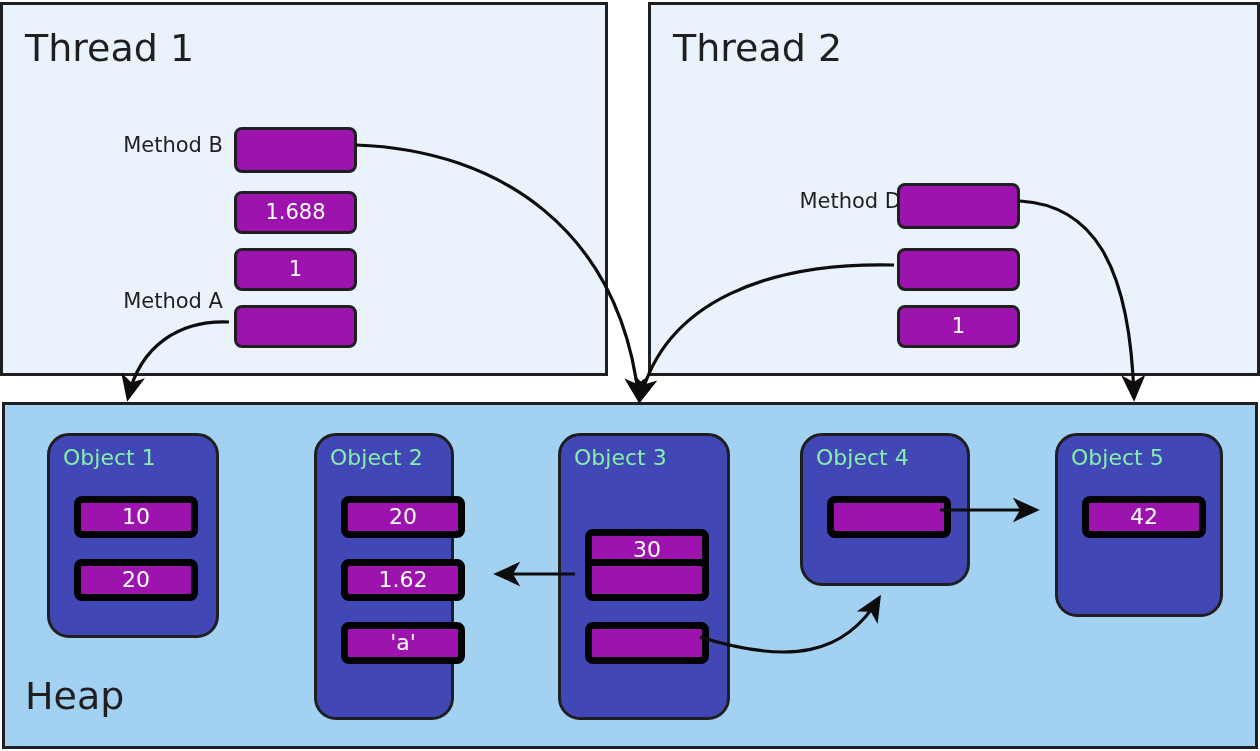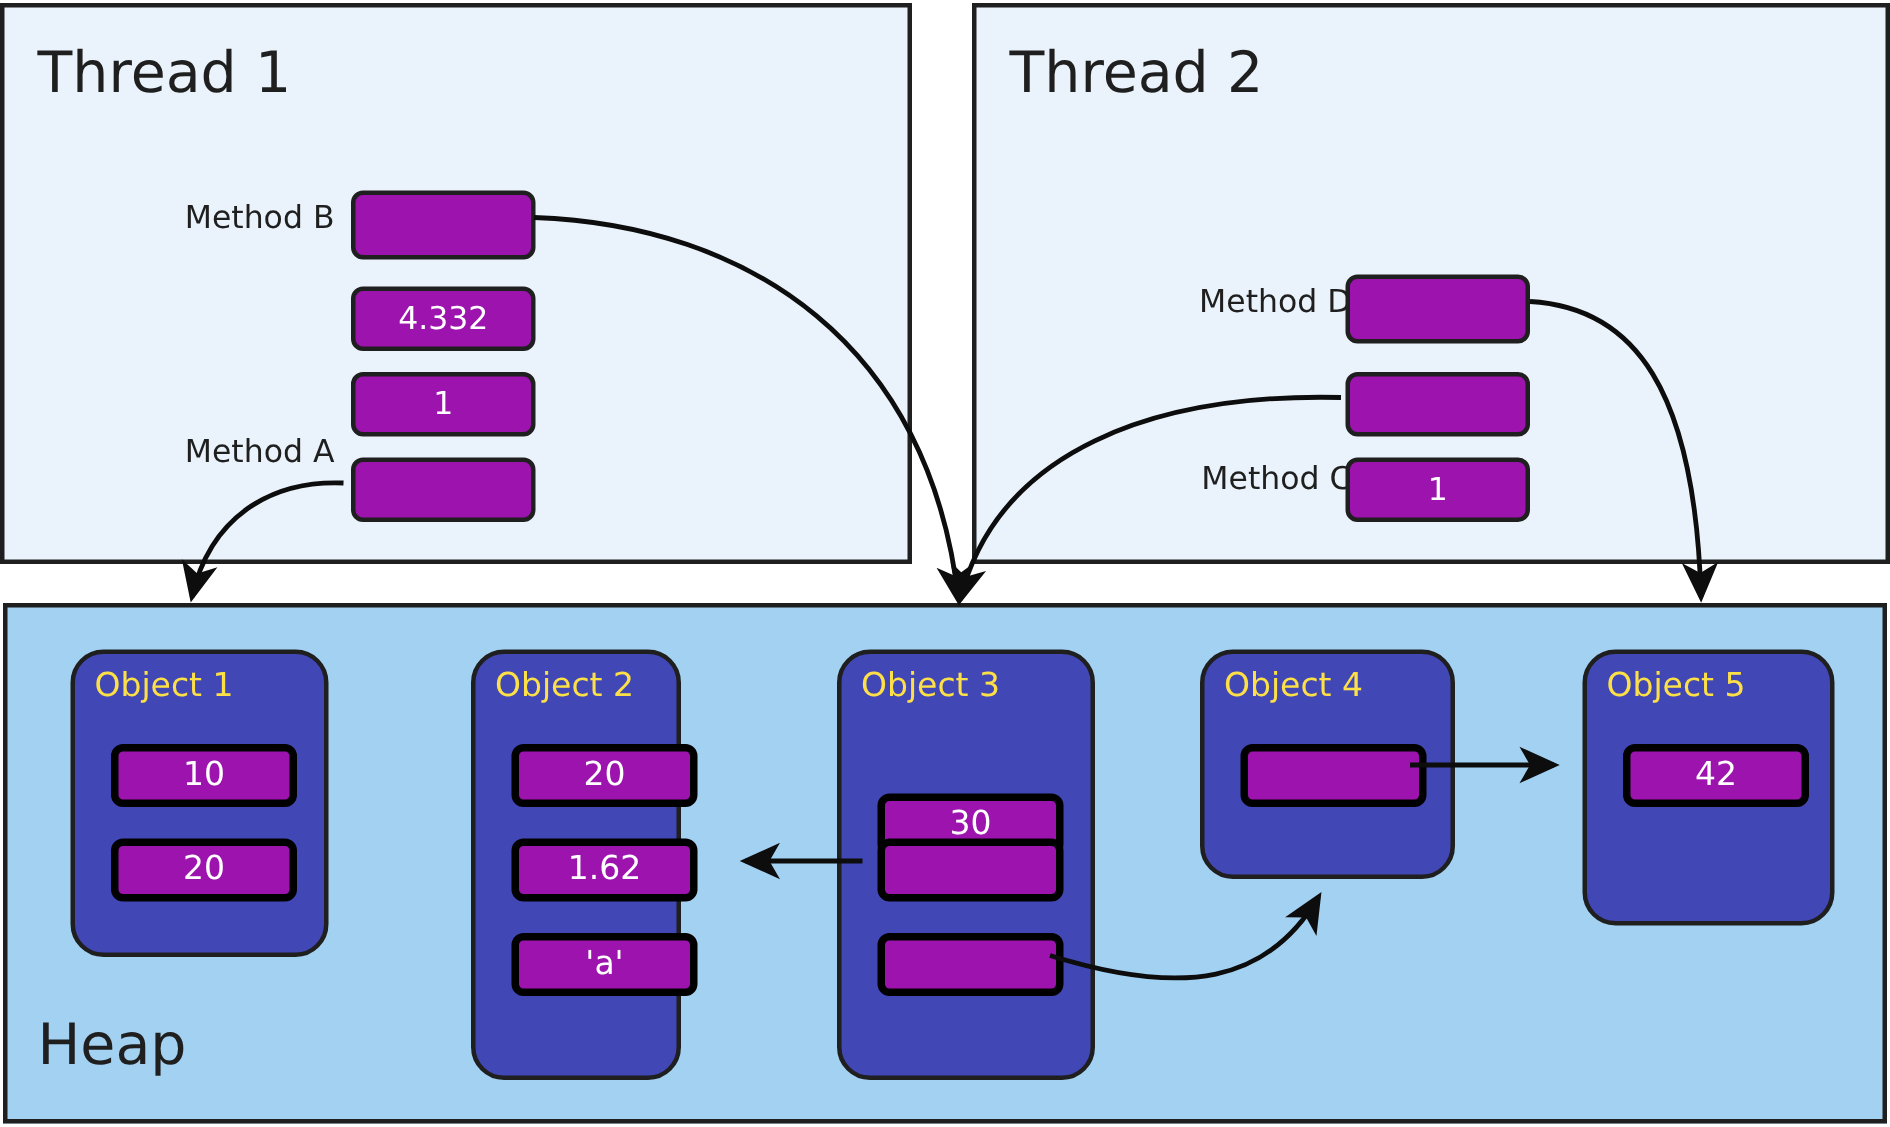--- a/index.html
+++ b/index.html
@@ -60,29 +60,29 @@
   .object-box {
     position: absolute;
     box-sizing: border-box;
     background: #4147b5;
     border: 3px solid #1f1f1f;
     border-radius: 22px;
   }
   .object-title {
     position: absolute;
     font-size: 22px;
-    color: #fde047;
+    color: #86efac;
     white-space: nowrap;
     line-height: 1;
   }
   .field {
     position: absolute;
     box-sizing: border-box;
     background: #9c13ae;
-    border: 5px solid #000000;
+    border: 7px solid #000000;
     border-radius: 8px;
     color: #ffffff;
     font-size: 22px;
     display: flex;
     align-items: center;
     justify-content: center;
     line-height: 1;
   }
   #arrow-layer {
     position: absolute;
@@ -98,30 +98,29 @@
 
 <div id="canvas">
 
   <div class="panel thread-panel" style="left:0px; top:2px; width:608px; height:374px;">
     <div class="panel-title" style="left:22px; top:24px;">Thread 1</div>
 
     <div class="frame-label" style="left:20px; top:130px; width:200px;">Method B</div>
     <div class="frame-label" style="left:20px; top:246px; width:200px;margin-top:40px;">Method A</div>
 
     <div class="slot" style="left:231px; top:122px; width:123px; height:46px;"></div>
-    <div class="slot" style="left:231px; top:186px; width:123px; height:43px;">4.332</div>
+    <div class="slot" style="left:231px; top:186px; width:123px; height:43px;">1.688</div>
     <div class="slot" style="left:231px; top:243px; width:123px; height:43px;">1</div>
     <div class="slot" style="left:231px; top:300px; width:123px; height:43px;"></div>
   </div>
 
   <div class="panel thread-panel" style="left:648px; top:2px; width:612px; height:374px;">
     <div class="panel-title" style="left:22px; top:24px;">Thread 2</div>
 
     <div class="frame-label" style="left:50px; top:186px; width:200px;">Method D</div>
-    <div class="frame-label" style="left:50px; top:304px; width:200px;">Method C</div>
 
     <div class="slot" style="left:246px; top:178px; width:123px; height:46px;"></div>
     <div class="slot" style="left:246px; top:243px; width:123px; height:43px;"></div>
     <div class="slot" style="left:246px; top:300px; width:123px; height:43px;">1</div>
   </div>
 
   <div class="panel heap-panel" style="left:2px; top:402px; width:1256px; height:347px;">
     <div class="panel-title" style="left:20px; top:272px;">Heap</div>
 
     <div class="object-box" style="left:42px; top:28px; width:172px; height:205px;">

